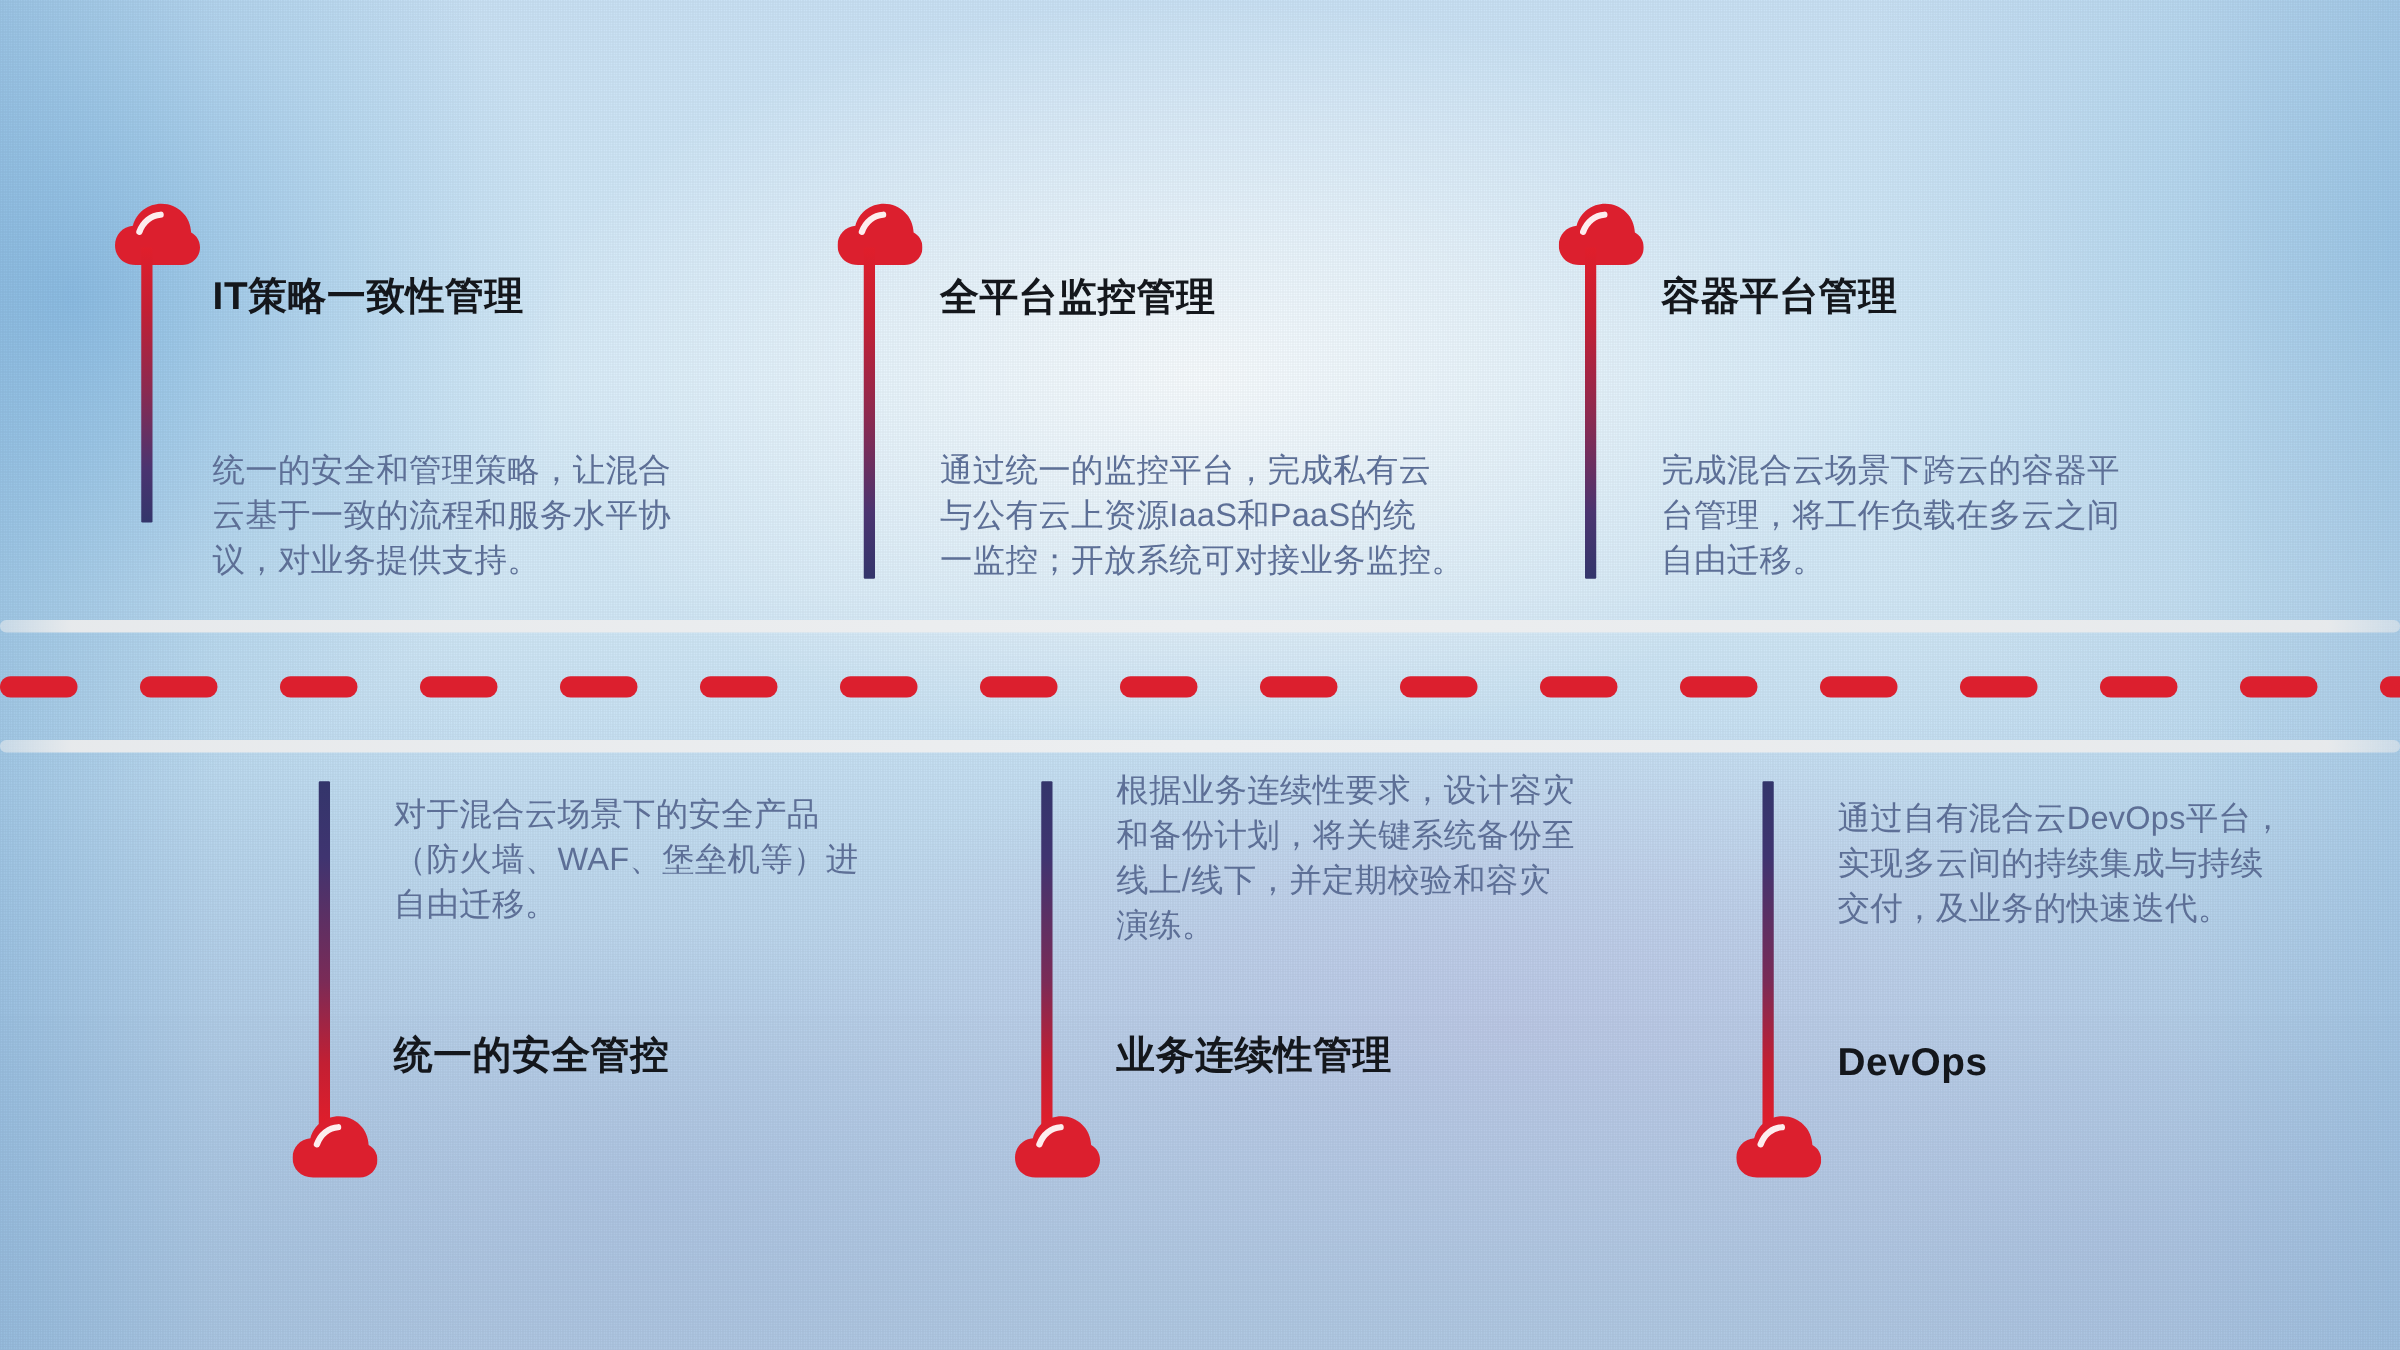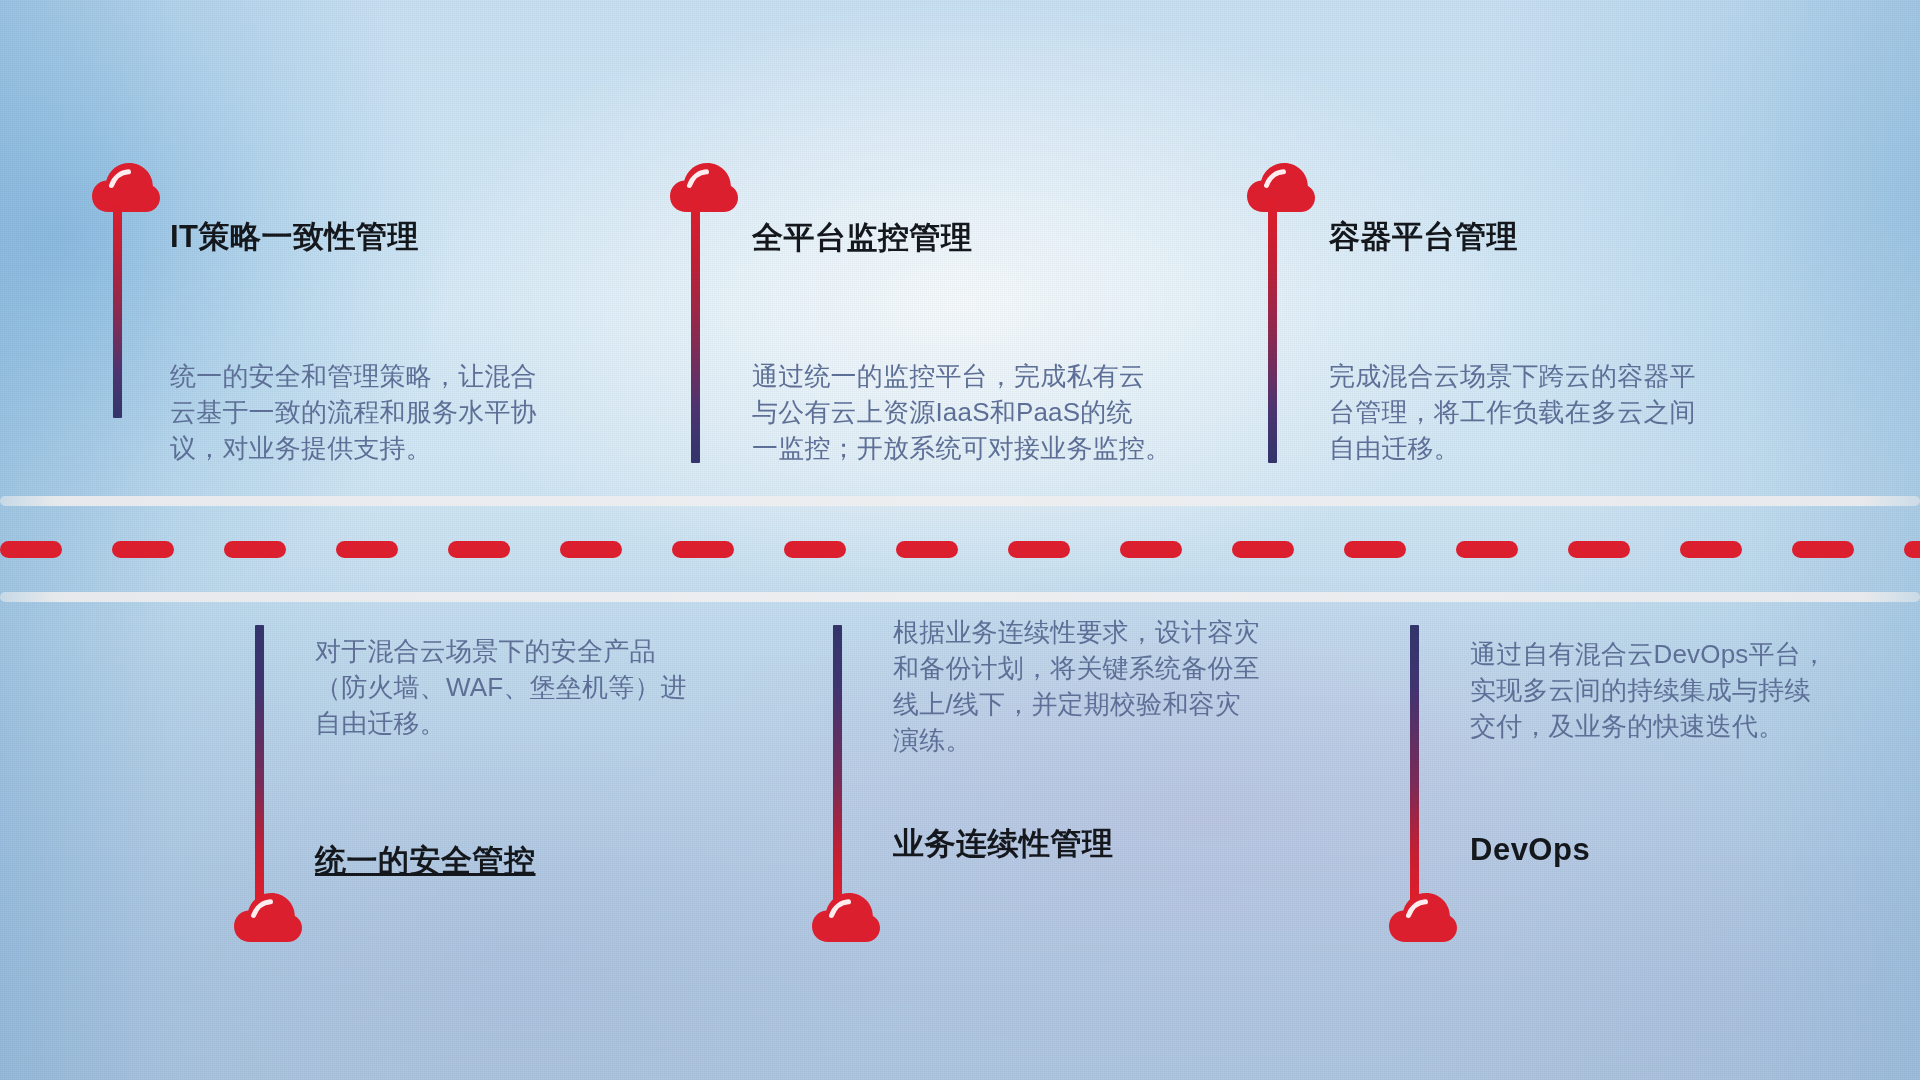--- a/index.html
+++ b/index.html
@@ -208,21 +208,21 @@
     <div class="col-body" style="left:1329px; top:358px; width:430px;">完成混合云场景下跨云的容器平
 台管理，将工作负载在多云之间
 自由迁移。</div>
   </div>
 
   <div class="col">
     <div class="col-body" style="left:315px; top:633px; width:430px;">对于混合云场景下的安全产品
 （防火墙、WAF、堡垒机等）进
 自由迁移。</div>
     <div class="stem stem-up" style="left:255px; top:625px; height:275px;"></div>
-    <div class="col-title" style="left:315px; top:842px;text-decoration:underline;">统一的安全管控</div>
+    <div class="col-title" style="left:315px; top:825px;">统一的安全管控</div>
     <svg class="cloud" style="left:234px; top:892px;" viewBox="0 0 68 52">
       <path d="M16.5 50 C6.6 50 0 43.2 0 34.2 C0 25.8 6.1 19.2 14.3 18.5
                C17.2 8.1 26.2 1 37.2 1 C50.3 1 60.6 11.2 60.9 24
                C65.4 26.4 68 30.8 68 36 C68 43.8 61.6 50 53.6 50 Z" fill="#DC1F2E"></path>
       <path d="M19.5 23.5 C22.5 15.2 29.2 10.2 36.5 9.8" stroke="#ffffff" stroke-width="5" stroke-linecap="round" fill="none" opacity="0.92"></path>
     </svg>
   </div>
 
   <div class="col">
     <div class="col-body" style="left:893px; top:614px; width:440px;">根据业务连续性要求，设计容灾

